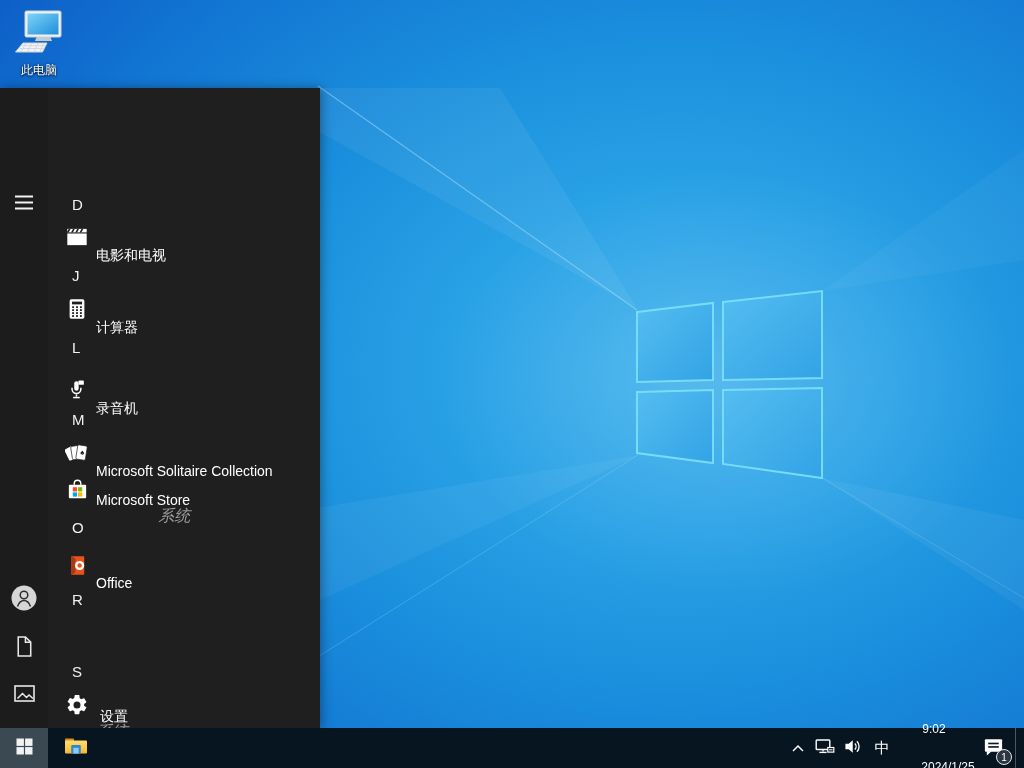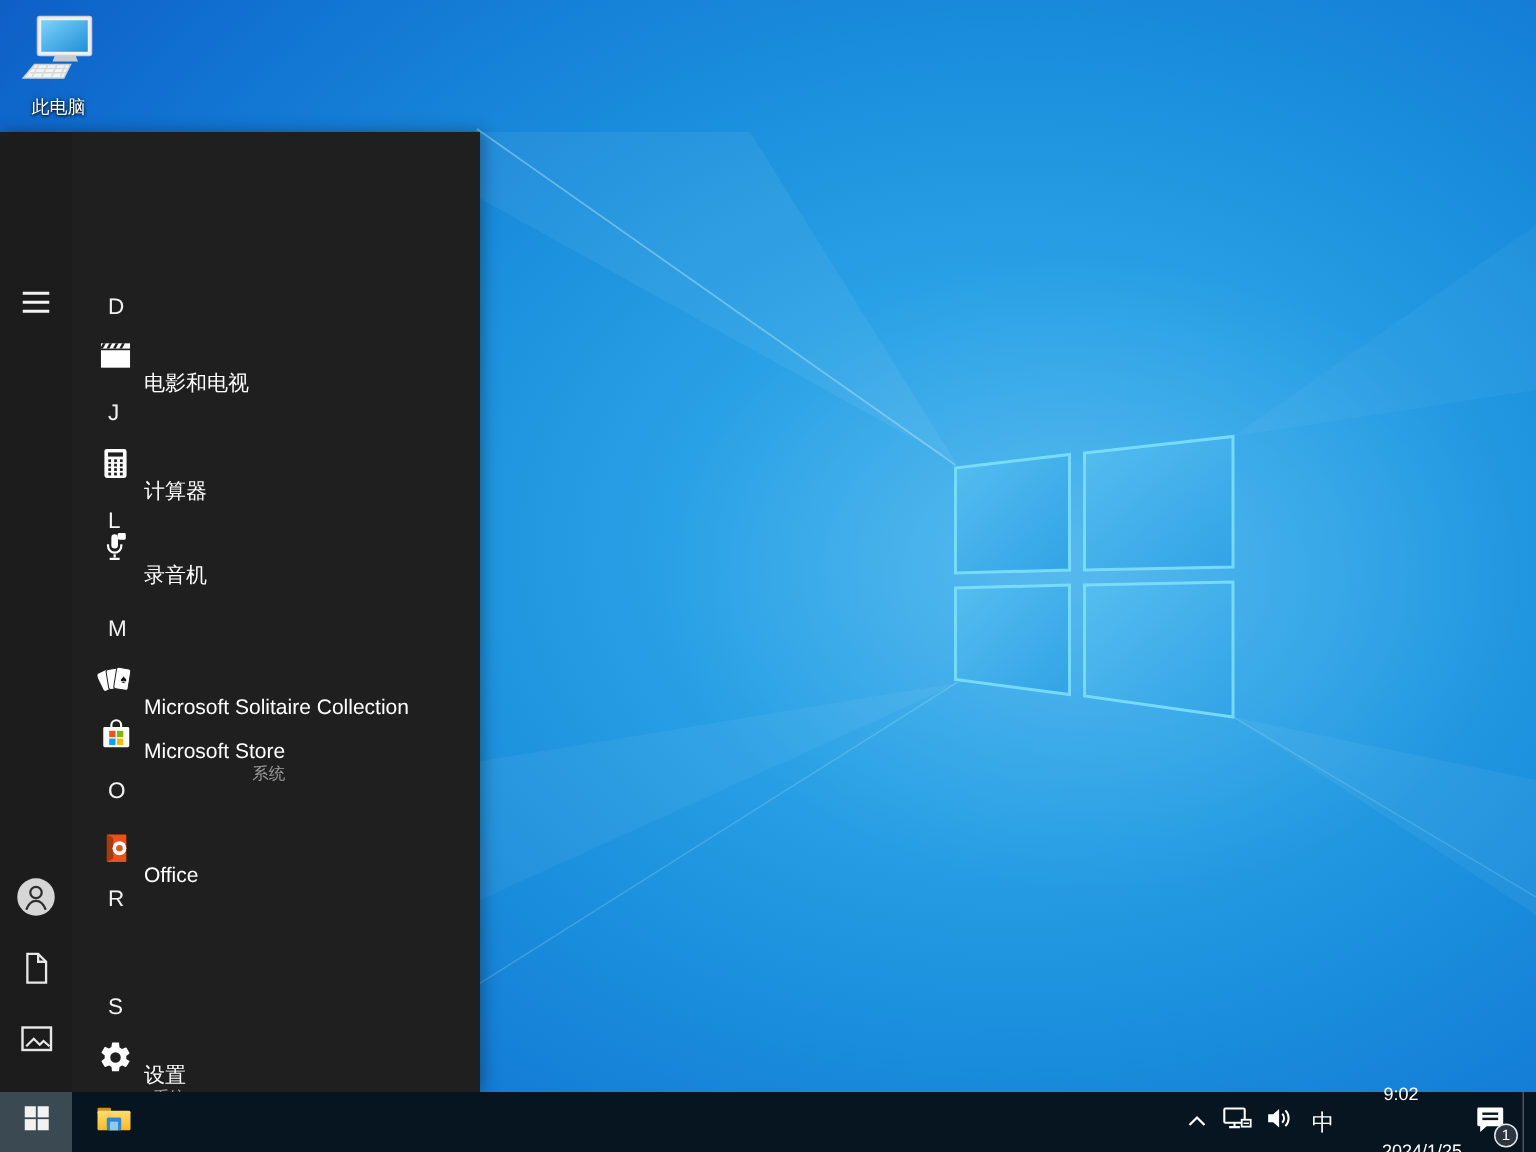--- a/index.html
+++ b/index.html
@@ -39,21 +39,21 @@
   }
   .apps{position:absolute;left:48px;top:0;width:272px;height:640px;}
   .row{position:absolute;left:0;width:272px;display:flex;align-items:center;cursor:pointer;}
   .row-header{height:36px;padding-left:24px;box-sizing:border-box;}
   .row-header .letter{font-size:15px;color:#f2f2f2;}
   .row-app{height:36px;padding-left:16px;box-sizing:border-box;}
   .row-app.tall{height:44px;text-align:right;}
   .app-icon{width:26px;height:26px;flex:0 0 26px;display:flex;align-items:center;justify-content:center;}
   .app-texts{margin-left:6px;display:flex;flex-direction:column;justify-content:center;margin-top:36px;}
   .app-label{font-size:14px;color:#ffffff;line-height:17px;white-space:nowrap;}
-  .app-sub{font-size:11px;color:#9c9c9c;line-height:14px;}
+  .app-sub{font-size:16px;color:#9c9c9c;line-height:14px;font-style:italic;}
   
   .taskbar{
     position:absolute;left:0;top:728px;width:1024px;height:40px;
     background:#071520;z-index:10;display:flex;align-items:stretch;
   }
   .tb-btn{display:flex;align-items:center;justify-content:center;cursor:pointer;}
   .start-btn{width:48px;background:#3b4a52;}
   .task-app{width:48px;}
   .tray{position:absolute;right:0;top:0;height:40px;display:flex;align-items:stretch;}
   .tray-btn{display:flex;align-items:center;justify-content:center;cursor:pointer;}
@@ -225,21 +225,21 @@
       </span>
       <span class="app-texts">
           <span class="app-label">计算器</span>
         </span>
     </div>
 
     <div class="row row-header" style="top:241px">
       <span class="letter">L</span>
     </div>
 
-    <div class="row row-app" style="top:259px">
+    <div class="row row-app" style="top:284px">
       <span class="app-icon">
         <svg width="24" height="24" viewBox="0 0 26 26">
           <rect x="14.6" y="2.6" width="5.8" height="4.8" rx="1" fill="#fff"></rect>
           <rect x="10" y="3.5" width="4.8" height="10.2" rx="2.4" fill="#fff"></rect>
           <path d="M7.6,10.6 v1.3 a4.8,4.8 0 0 0 9.6,0 v-1.3" stroke="#fff" stroke-width="1.6" fill="none"></path>
           <line x1="12.4" y1="17.8" x2="12.4" y2="20.2" stroke="#fff" stroke-width="1.6"></line>
           <line x1="8.8" y1="21.2" x2="16" y2="21.2" stroke="#fff" stroke-width="1.6"></line>
         </svg>
       </span>
       <span class="app-texts">

